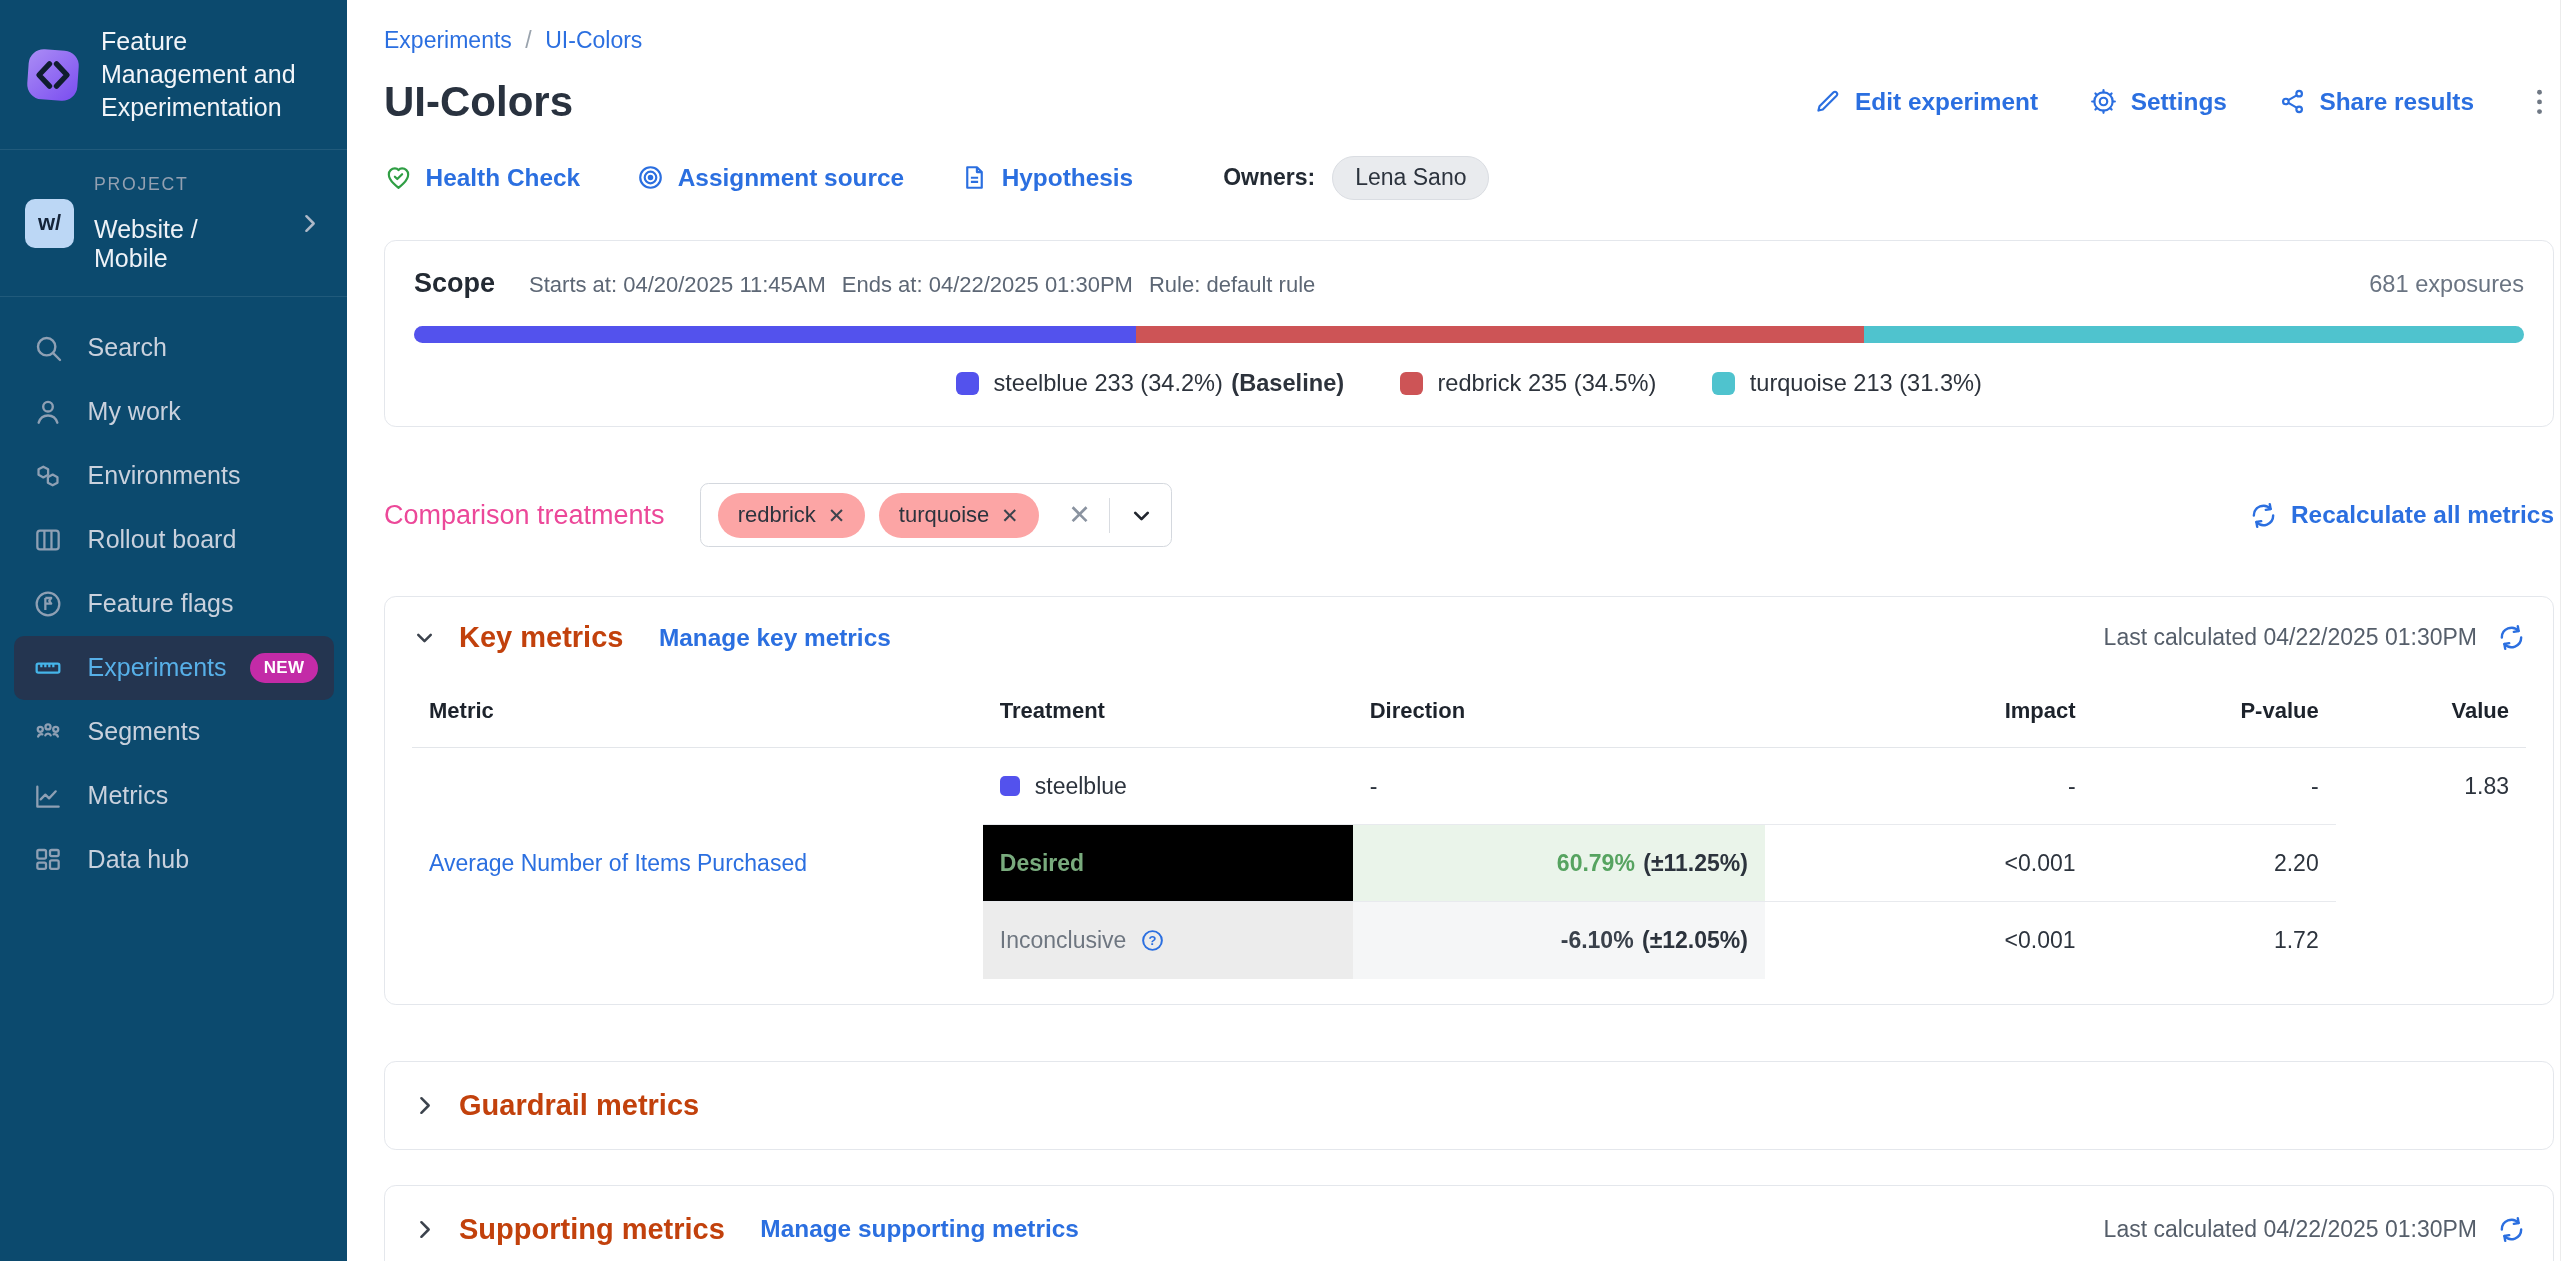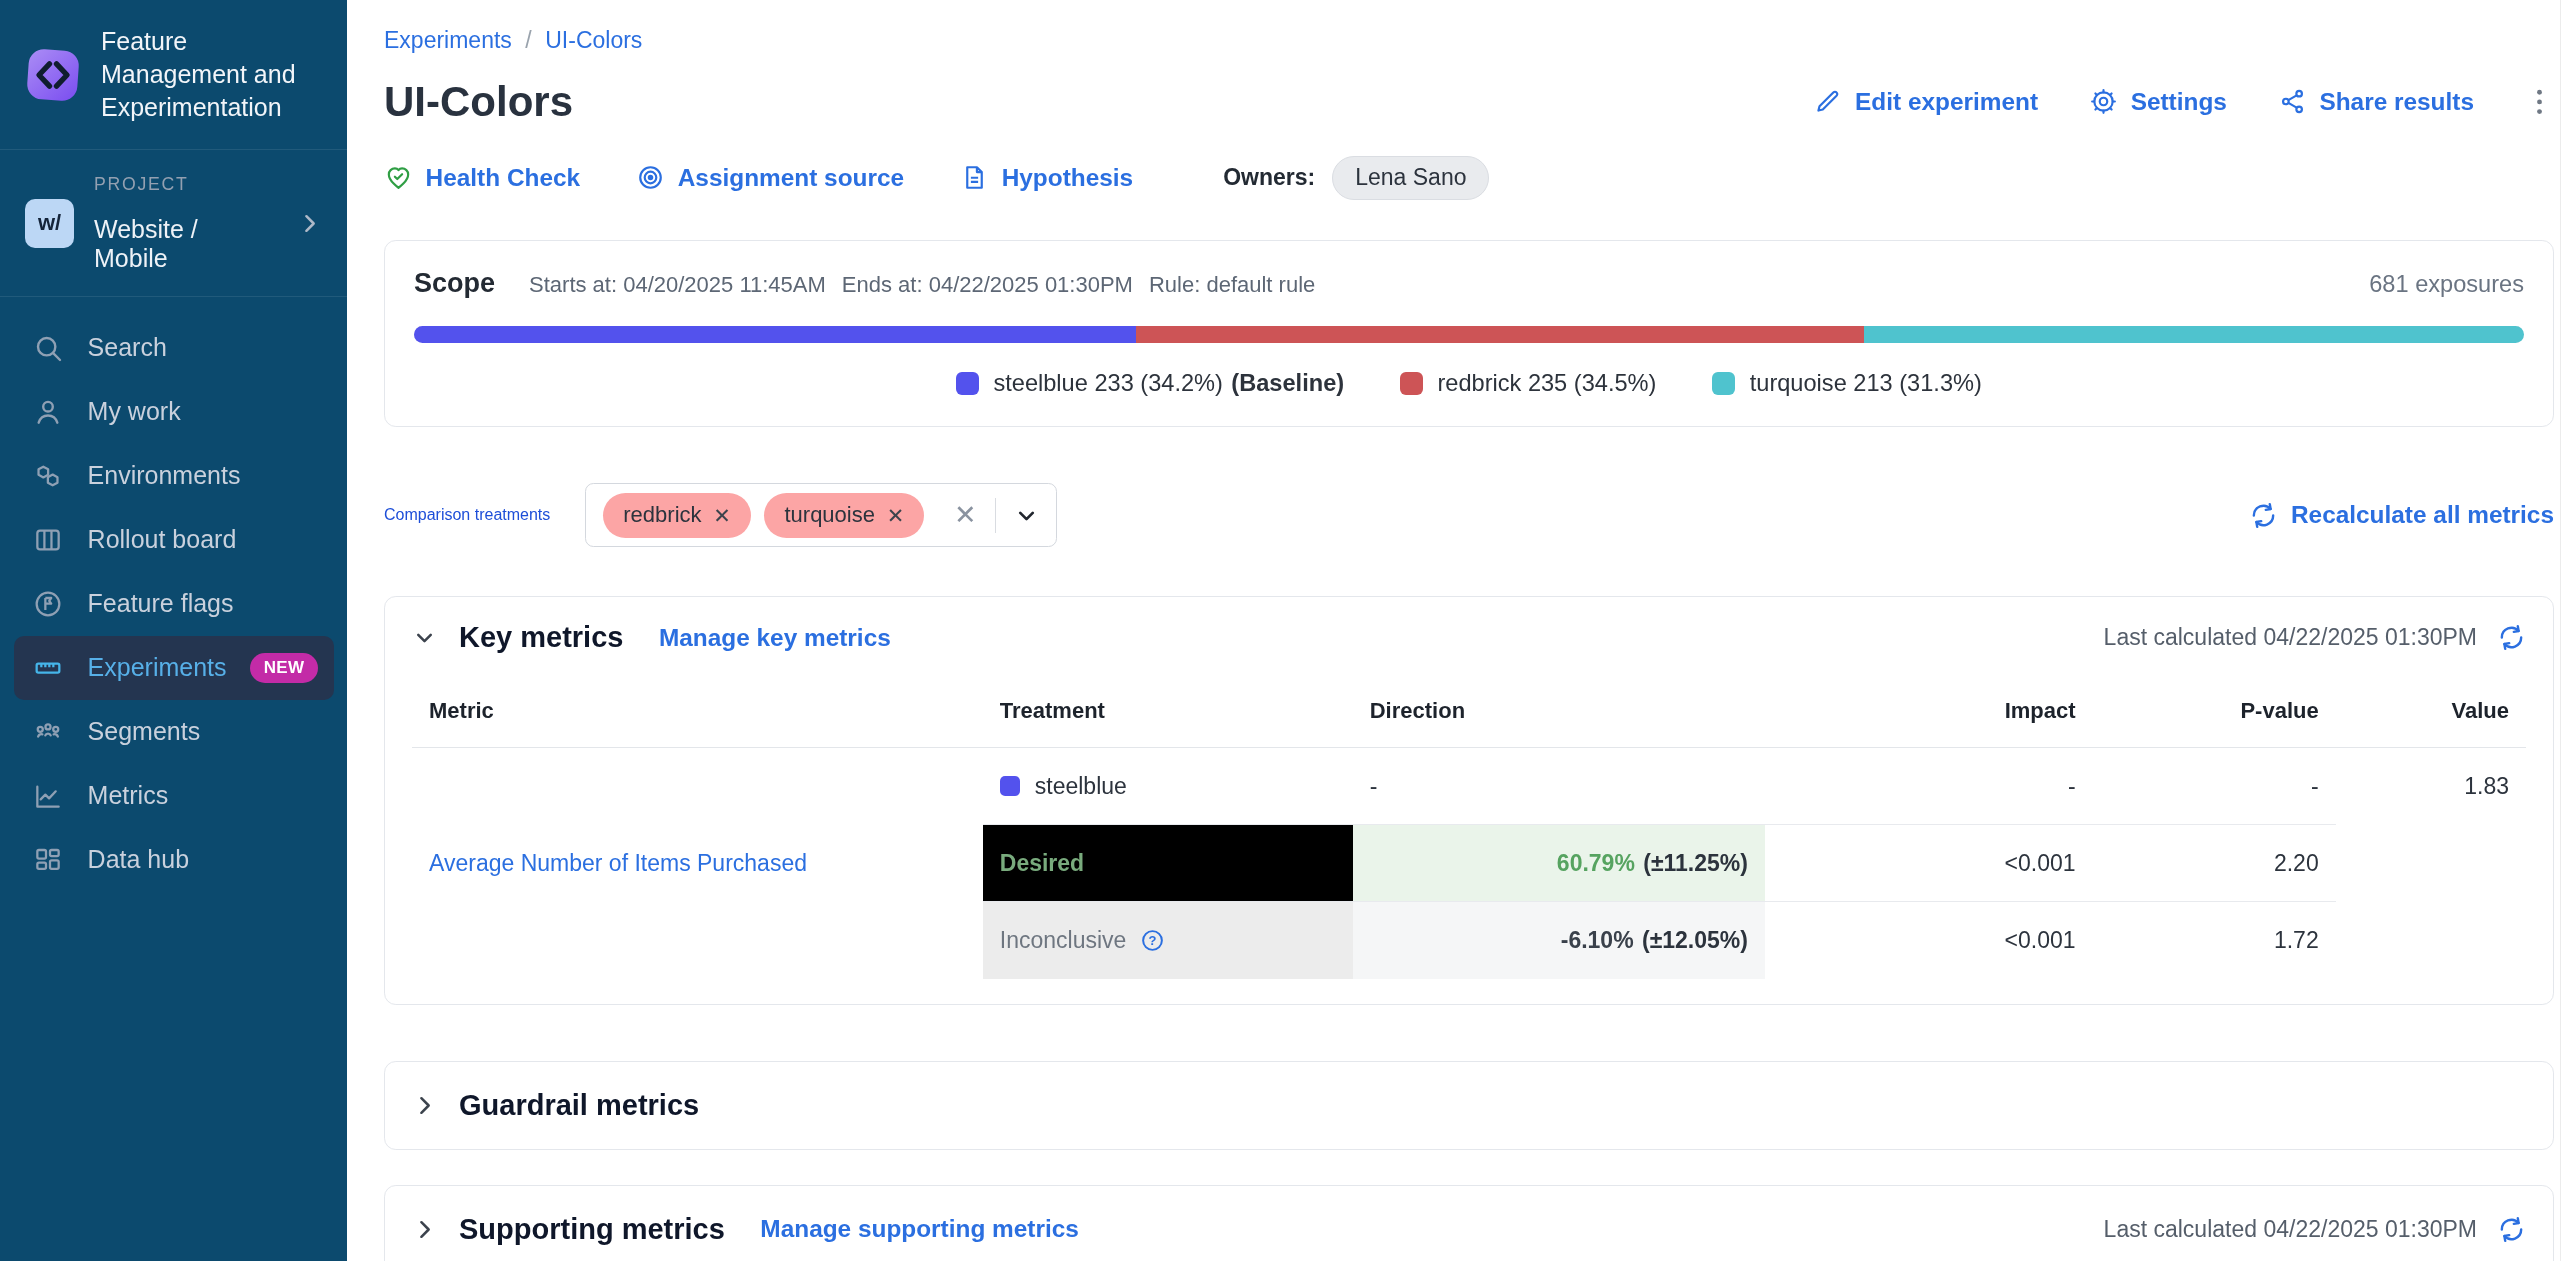--- a/index.html
+++ b/index.html
@@ -58,37 +58,37 @@
   .scope-meta { display:flex; gap:16px; font-size:22px; color:#5d6775; }
   .scope-exposures { margin-left:auto; font-size:23.6px; color:#6a7482; }
   .scope-bar { display:flex; height:17.7px; border-radius:9.3px; overflow:hidden; margin-top:27px; background:#eee; }
   .bar-seg { height:100%; }
   .scope-legend { display:flex; justify-content:center; align-items:center; gap:56px; margin-top:27px; font-size:23.6px; color:#2d333c; }
   .legend-item { display:flex; align-items:center; }
   .legend-swatch { width:23px; height:23px; border-radius:5.9px; margin-right:14.3px; }
   .legend-baseline { font-weight:bold; margin-left:8.4px; }
 
   .compare-row { display:flex; align-items:center; margin-top:56px; }
-  .compare-label { font-size:16px; color:#1d4ed8; }
+  .compare-label { font-size:27px; color:#ec4899; }
   .compare-select { margin-left:35px; display:flex; align-items:center; border:0.8px solid #d4d8de; border-radius:8.4px; height:64px; width:472px; padding:0 17px; cursor:pointer; }
   .chip { display:flex; align-items:center; gap:11.8px; background:#fca5a5; border-radius:842px; padding:9.3px 20px; font-size:22px; color:#2c333d; margin-right:13.5px; cursor:pointer; }
   .chip-x { color:#3c434d; font-size:21px; line-height:1; }
   .select-clear { margin-left:auto; color:#8a93a0; font-size:27px; cursor:pointer; }
   .select-divider { width:0.8px; height:35px; background:#d9dce1; margin:0 18.5px; }
   .select-caret { width:25px; height:25px; color:#21262e; }
   .recalc { margin-left:auto; }
 
   .section-card { border:0.8px solid #e4e7ec; border-radius:11.8px; padding:23.6px 27px; }
   .card-key { margin-top:49px; padding-bottom:25px; }
   .card-guardrail { margin-top:56px; padding:27px 27px; }
   .card-supporting { margin-top:35px; padding:27px 27px; }
   .section-head { display:flex; align-items:center; gap:22px; }
   .chev-btn { width:25px; height:25px; color:#3c434d; cursor:pointer; flex-shrink:0; }
   .chev-btn svg { width:100%; height:100%; }
-  .section-title { font-size:29px; font-weight:bold; color:#0f172a; }
+  .section-title { font-size:29px; font-weight:bold; color:#c2410c; }
   .manage-link { color:#2b6fe0; font-size:24.4px; font-weight:600; margin-left:13.5px; cursor:pointer; }
   .last-calc { margin-left:auto; display:flex; align-items:center; gap:20px; color:#555e6a; font-size:23px; }
   .refresh-icon { width:29px; height:29px; color:#2b6fe0; cursor:pointer; }
   .refresh-icon svg { width:100%; height:100%; }
 
   table.metrics { width:100%; border-collapse:collapse; margin-top:20px; font-size:23px; color:#2c333d; }
   .metrics th { font-weight:bold; font-size:22px; color:#1d232c; padding:23.6px 17px; border-bottom:0.8px solid #e3e6ea; }
   .metrics th.left { text-align:left; }
   .metrics th.right { text-align:right; }
   .metrics td { padding:0 17px; height:77px; vertical-align:middle; }

